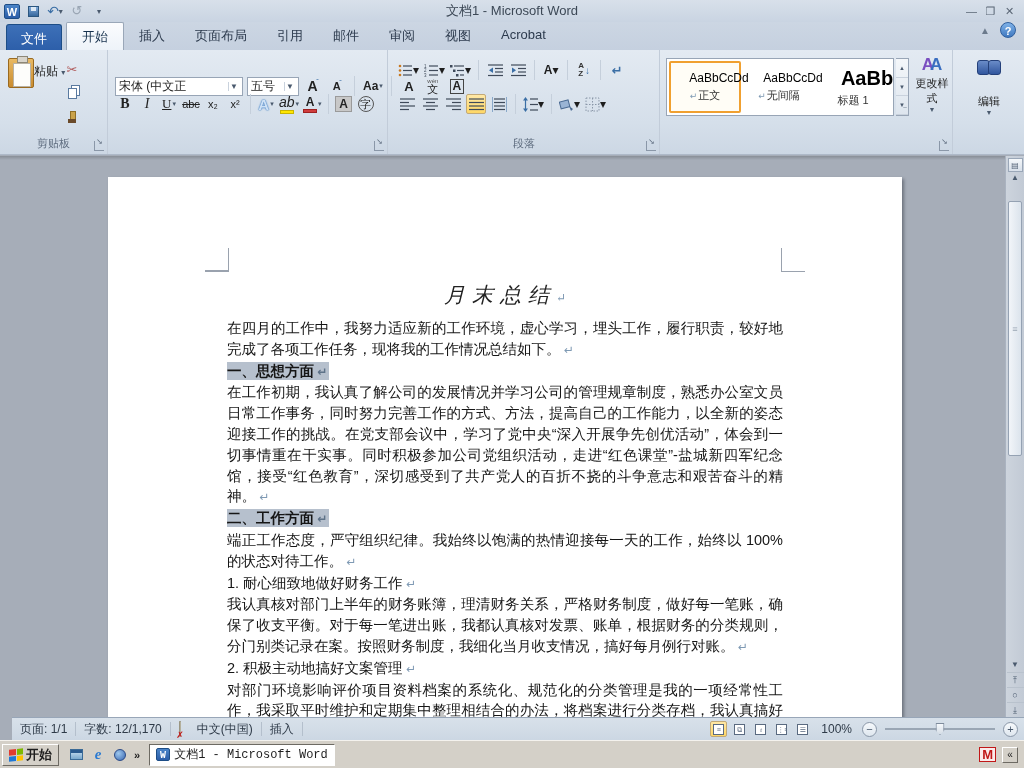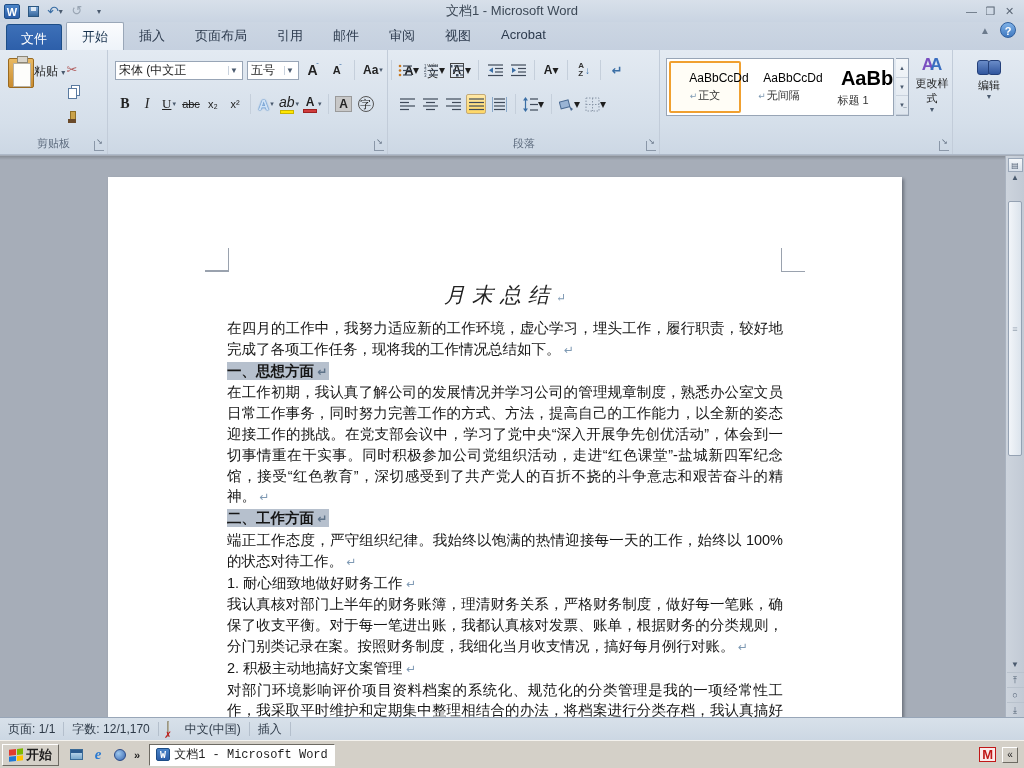--- a/index.html
+++ b/index.html
@@ -62,21 +62,21 @@
   .painter-ic { width:12px; height:12px; position:relative;}
   .painter-ic::before{content:""; position:absolute; left:4px; top:0; width:4px; height:7px; background:#caa24a; border:1px solid #8f6f26;}
   .painter-ic::after{content:""; position:absolute; left:2px; bottom:0; width:8px; height:4px; background:#6a4a2a;}
 
   
   .g-font { left:109px; width:279px; }
   .combo { height:19px; background:#fff; border:1px solid #98a5b6; display:flex; align-items:center;
     padding:0 3px; font-size:12px; color:#222; position:relative;}
   .combo .cv { flex:1; white-space:nowrap; overflow:hidden; }
   .combo .drop { width:11px; text-align:center; color:#4a5a6e; font-size:8px; border-left:1px solid #c9d2dd; margin-left:2px;}
-  .frow1 { position:absolute; left:6px; top:10px; display:flex; align-items:center; gap:4px; }
+  .frow1 { position:absolute; left:6px; top:26px; display:flex; align-items:center; gap:4px; }
   .frow2 { position:absolute; left:6px; top:44px; display:flex; align-items:center; gap:2px; }
   .fbtn { min-width:20px; height:20px; display:flex; align-items:center; justify-content:center; padding:0 1px; color:#222;}
   .fbtn .drop { font-size:7px; color:#4a5a6e; margin-left:1px;}
   .bold-g { font-family:"Liberation Serif",serif; font-weight:bold; font-size:14px;}
   .ital-g { font-family:"Liberation Serif",serif; font-style:italic; font-size:14px;}
   .und-g { font-family:"Liberation Serif",serif; text-decoration:underline; font-size:13px;}
   .strike-g { text-decoration:line-through; font-size:11px;}
   .subsup { font-size:11px;}
   .growA { font-weight:bold; font-size:14px; position:relative;}
   .shrinkA { font-weight:bold; font-size:11px; position:relative;}
@@ -131,21 +131,21 @@
   .aa-ic .a2 { color:#3a6ec0; margin-left:-4px;}
   .cs-label { font-size:11px; margin-top:2px; color:#1e1e1e;}
   .cs-drop { font-size:7px; color:#4a5a6e;}
 
   
   .g-edit { left:954px; width:70px; border-right:none;}
   .binoc { position:relative; width:24px; height:14px; margin:10px auto 0;}
   .binoc::before,.binoc::after { content:""; position:absolute; top:0; width:11px; height:13px;
     background:linear-gradient(#6a8cc8,#31569e); border:1px solid #24407a; border-radius:3px;}
   .binoc::before{left:0;} .binoc::after{right:0;}
-  .edit-label { text-align:center; font-size:11px; margin-top:4px;}
+  .edit-label { text-align:center; font-size:11px; margin-top:20px;}
 
   
   .docarea { position:absolute; top:156px; left:0; right:19px; bottom:51px; background:#a6adb8; overflow:hidden;}
   .docarea::before { content:""; position:absolute; top:0; left:0; right:0; height:4px;
     background:linear-gradient(rgba(0,0,0,.18),transparent);}
   .page { position:absolute; left:108px; top:21px; width:794px; height:720px; background:#fff;
     box-shadow:2px 2px 3px rgba(40,45,55,.45);}
   .cropmark { position:absolute; width:24px; height:24px;}
   .cm-left { left:97px; top:71px; border-right:1px solid #9aa2ae; border-bottom:1px solid #9aa2ae;
     border-image:none; width:24px; height:24px; border-left:none; border-top:none;
@@ -178,21 +178,21 @@
     color:#4a5a6e; font-size:8px;}
   .vs-thumb { position:absolute; top:45px; left:2px; width:14px; height:255px;
     background:linear-gradient(90deg,#f2f5f9,#dbe3ec); border:1px solid #95a2b3; border-radius:2px;}
   .vs-thumb::after{ content:"\2261"; position:absolute; top:50%; left:50%; transform:translate(-50%,-50%);
     color:#9aa6b4; font-size:9px;}
   .vs-bottom { position:absolute; bottom:0; left:0; right:0; display:flex; flex-direction:column; align-items:center;}
   .browse-btn { width:17px; height:15px; display:flex; align-items:center; justify-content:center;
     color:#4a5a6e; font-size:9px; border-top:1px solid #b9c2cd;}
 
   
-  .statusbar { position:absolute; left:0; right:0; bottom:28px; height:23px;
+  .statusbar { position:absolute; left:12px; right:0; bottom:28px; height:23px;
     background:linear-gradient(#d8e1ea,#ccd7e3); border-top:1px solid #98a6b8;
     display:flex; align-items:center; font-size:12px; color:#2e3a48;}
   .sitem { padding:0 8px; }
   .ssep { width:1px; height:14px; background:#b4bfcc;}
   .book-ic { position:relative; width:15px; height:11px; background:linear-gradient(#fdfdfb,#e4e2da);
     border:1px solid #9a9682; border-radius:1px 1px 2px 2px;}
   .book-ic::before{content:""; position:absolute; left:50%; top:0; bottom:0; width:1px; background:#b4b09c;}
   .book-ic::after{content:"\2717"; position:absolute; right:-4px; bottom:-4px; color:#c01818; font-size:9px; font-weight:bold;}
   .sb-right { margin-left:auto; display:flex; align-items:center; gap:4px; padding-right:6px;}
   .viewbtn { width:17px; height:16px; display:flex; align-items:center; justify-content:center;
@@ -651,20 +651,43 @@
 <div class="statusbar">
   <div class="sitem">页面: 1/1</div>
   <div class="ssep"></div>
   <div class="sitem">字数: 12/1,170</div>
   <div class="ssep"></div>
   <div class="sitem"><span class="book-ic"></span></div>
   <div class="sitem">中文(中国)</div>
   <div class="ssep"></div>
   <div class="sitem">插入</div>
   <div class="ssep"></div>
+  <div class="sb-right">
+    <div class="viewbtn active">
+        <span class="vic">≡</span>
+      </div>
+    <div class="viewbtn">
+        <span class="vic">⧉</span>
+      </div>
+    <div class="viewbtn">
+        <span class="vic">♁</span>
+      </div>
+    <div class="viewbtn">
+        <span class="vic">⋮≡</span>
+      </div>
+    <div class="viewbtn">
+        <span class="vic">☰</span>
+      </div>
+    <div class="zoom-label">100%</div>
+    <div class="zoombtn">−</div>
+    <div class="ztrack">
+        <div class="zthumb"></div>
+      </div>
+    <div class="zoombtn">+</div>
+  </div>
 </div>
 
 <div class="taskbar">
   <div class="startbtn">
     <span class="winflag">
         <span></span>
         <span></span>
         <span></span>
         <span></span>
       </span>

